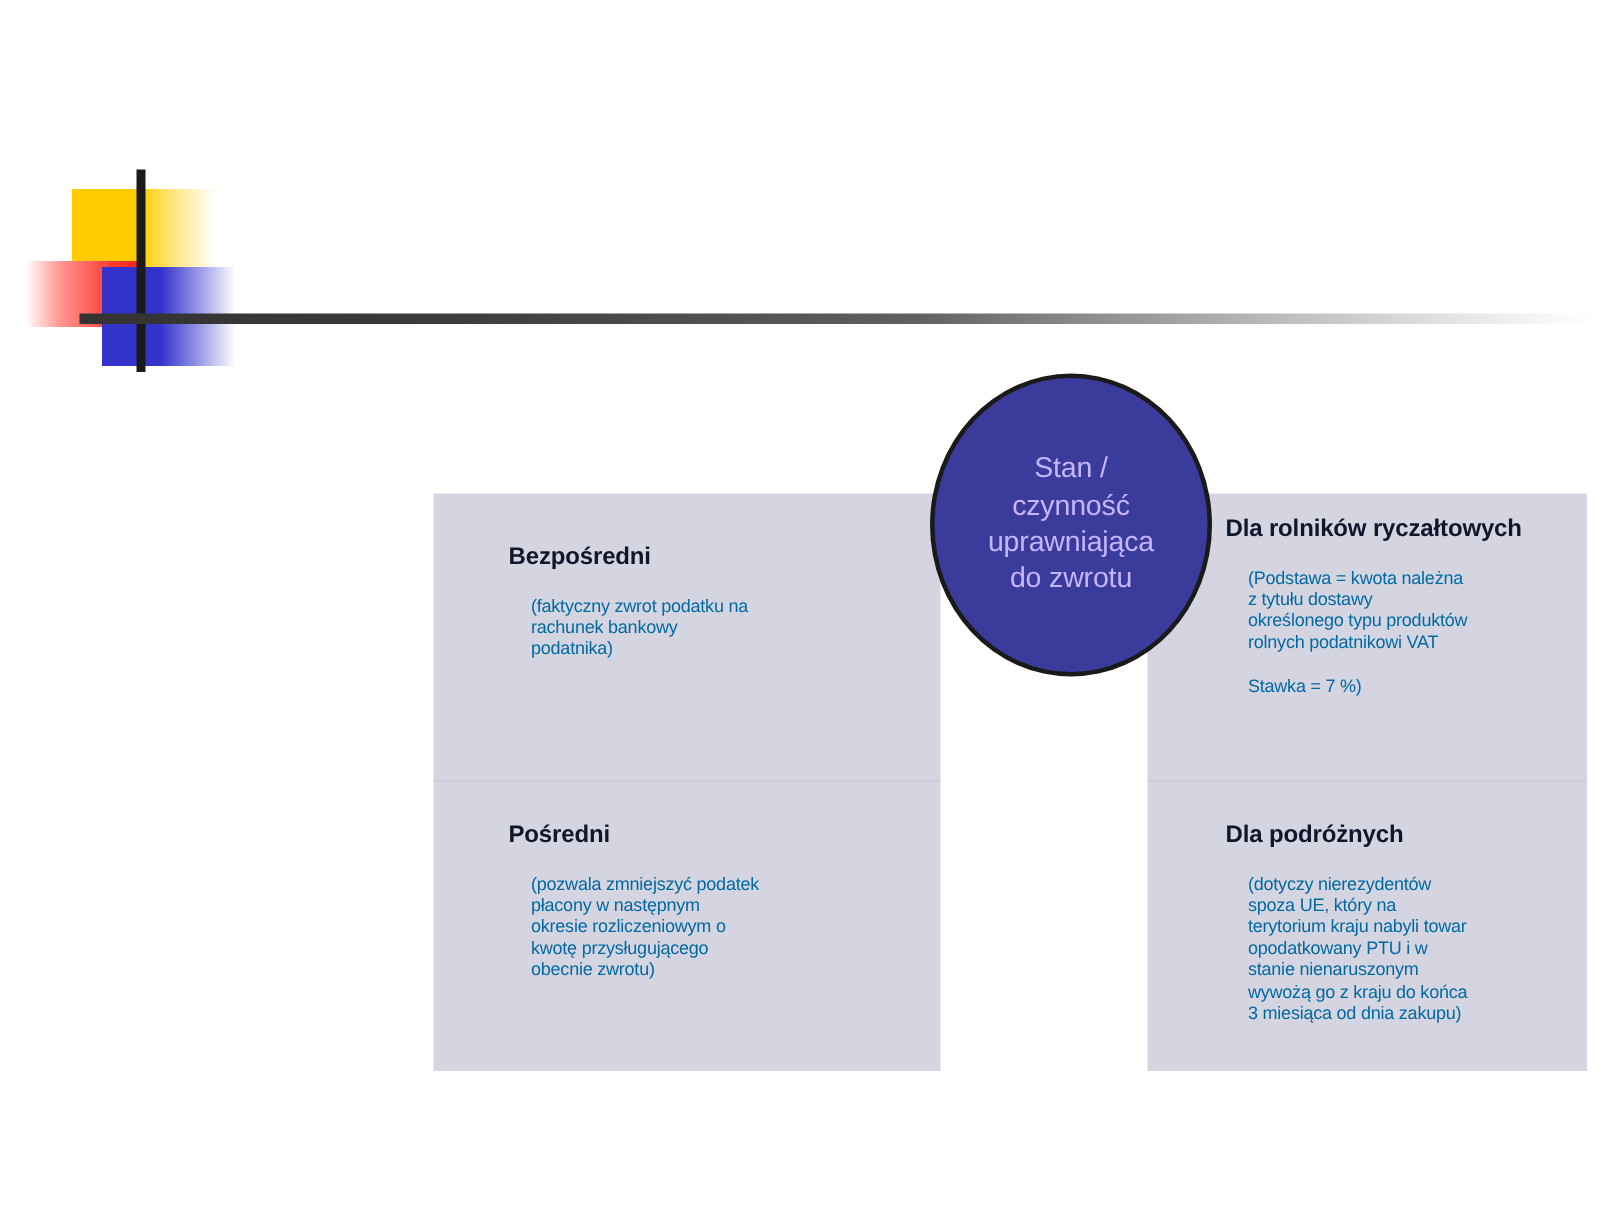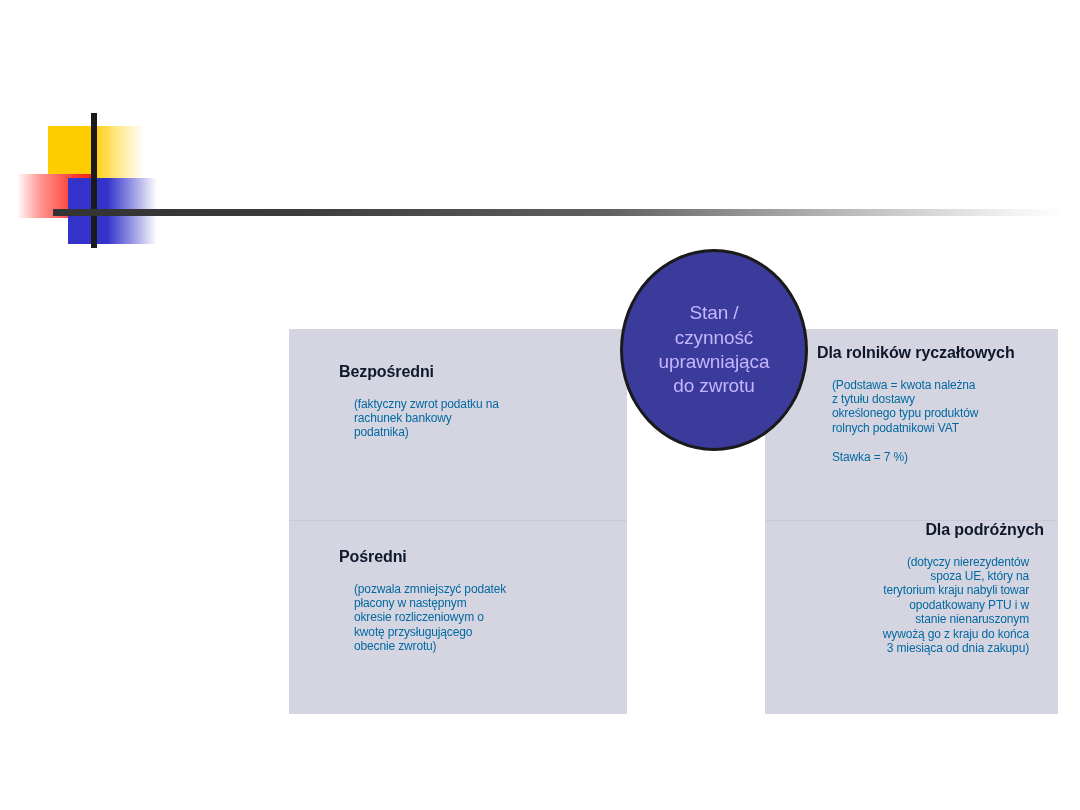--- a/index.html
+++ b/index.html
@@ -180,21 +180,21 @@
 ryczałtowych</p>
       <p class="block-body">(Podstawa = kwota należna
 z tytułu dostawy
 określonego typu produktów
 rolnych podatnikowi VAT</p>
       <p class="block-body">Stawka = 7 %)</p>
     </div>
 
     <div class="divider" style="top:191px;"></div>
 
-    <div class="block" style="top:192px;text-align:right;">
+    <div class="block" style="top:219px;">
       <p class="block-heading">Dla podróżnych</p>
       <p class="block-body">(dotyczy nierezydentów
 spoza UE, który na
 terytorium kraju nabyli towar
 opodatkowany PTU i w
 stanie nienaruszonym
 wywożą go z kraju do końca
 3 miesiąca od dnia zakupu)</p>
     </div>
 

